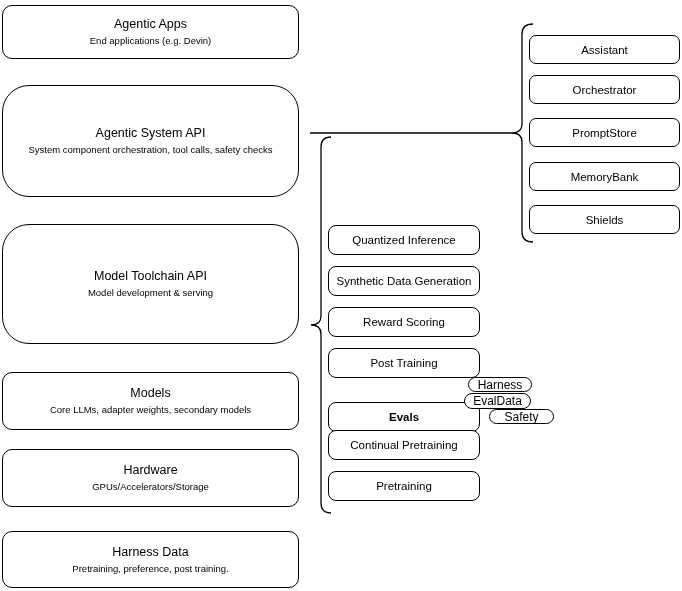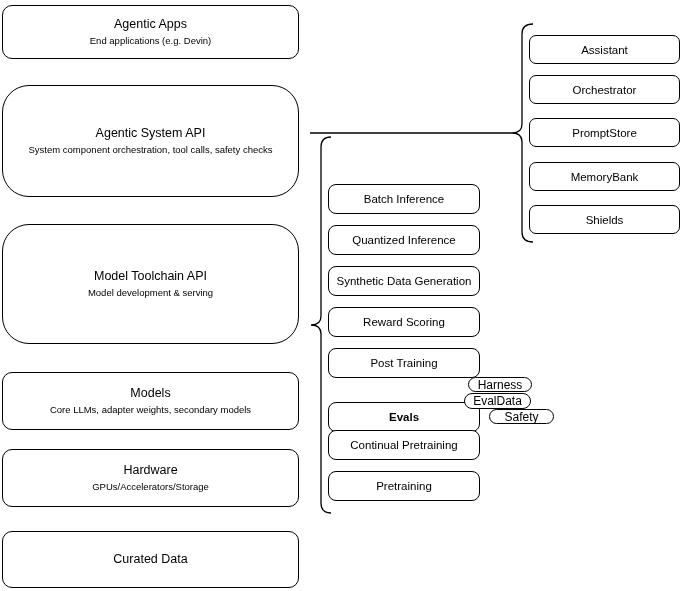--- a/index.html
+++ b/index.html
@@ -111,26 +111,24 @@
     <div class="title">Models</div>
     <div class="subtitle">Core LLMs, adapter weights, secondary models</div>
   </div>
 
   <div class="node bigbox r10" style="top:449px;height:58px;">
     <div class="title">Hardware</div>
     <div class="subtitle">GPUs/Accelerators/Storage</div>
   </div>
 
   <div class="node bigbox r10" style="top:531px;height:57px;">
-    <div class="title">Curated Data</div>
+    <div class="title">Harness Data</div>
+    <div class="subtitle">Pretraining, preference, post training.</div>
   </div>
 
-  <div class="node midbox" style="top:184px;">
-    <span>Batch Inference</span>
-  </div>
   <div class="node midbox" style="top:225px;">
     <span>Quantized Inference</span>
   </div>
   <div class="node midbox" style="top:266px;">
     <span>Synthetic Data Generation</span>
   </div>
   <div class="node midbox" style="top:307px;">
     <span>Reward Scoring</span>
   </div>
   <div class="node midbox" style="top:348px;">

